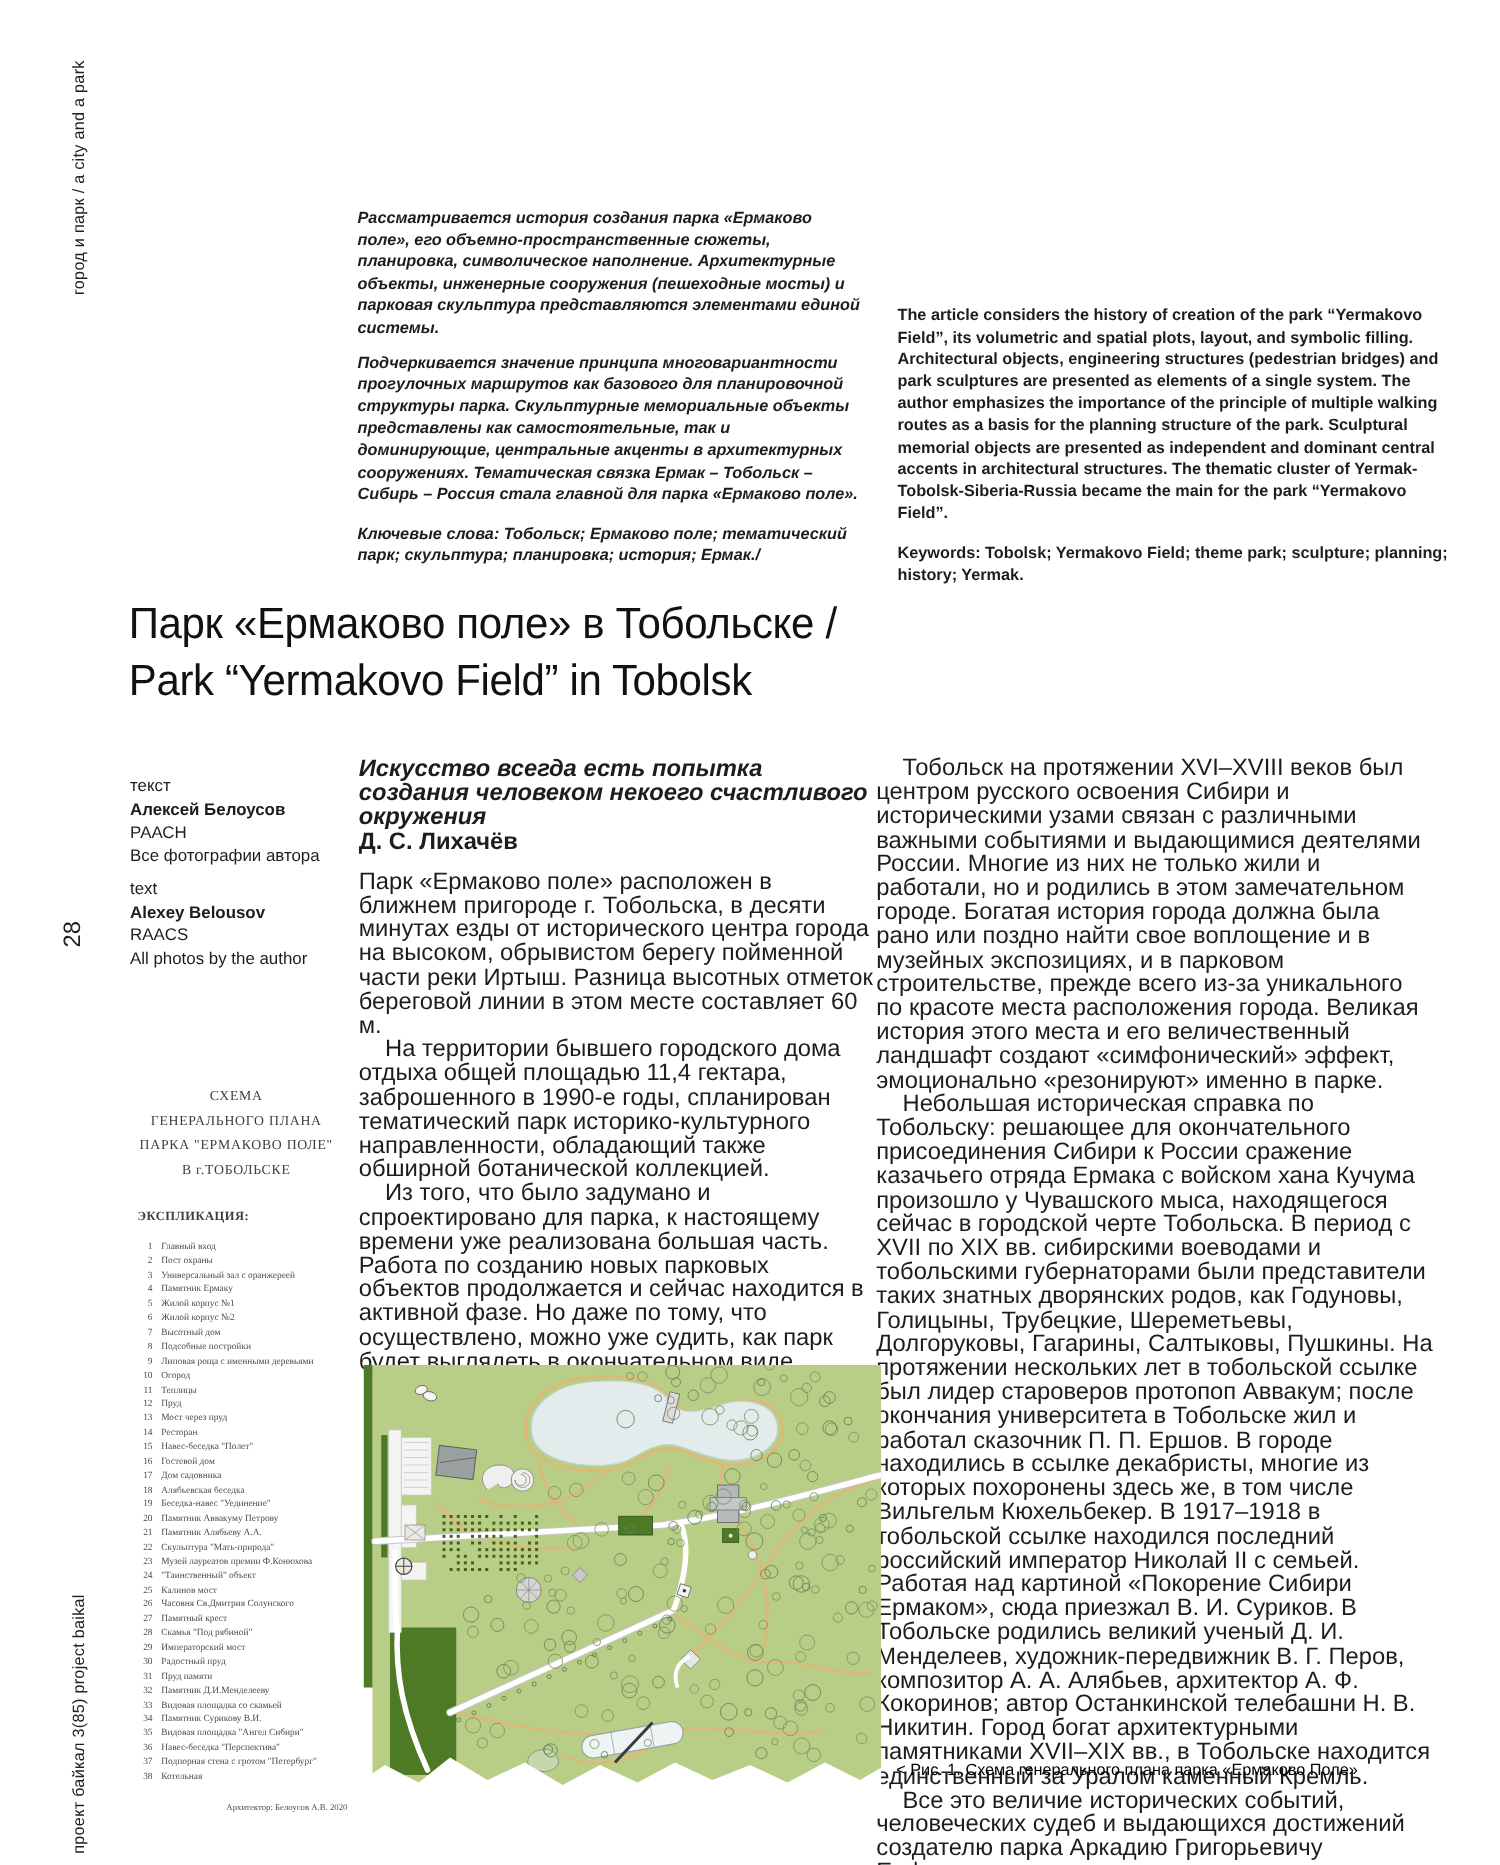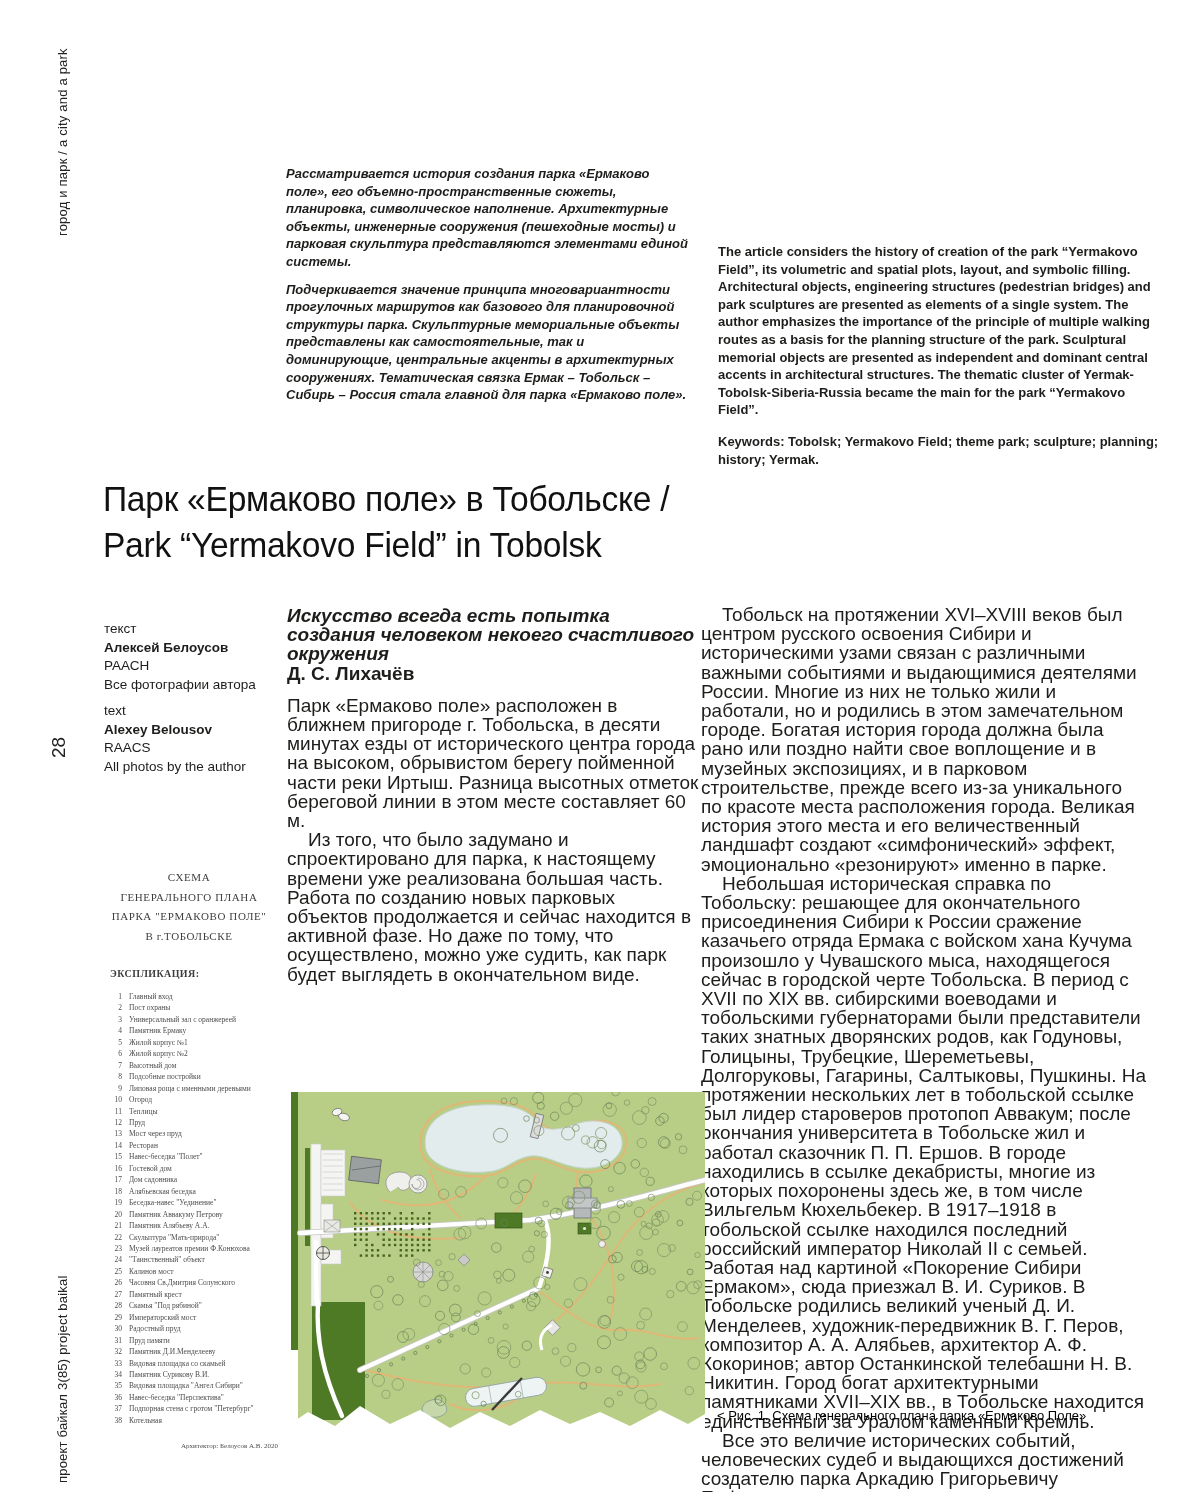--- a/index.html
+++ b/index.html
@@ -36,20 +36,21 @@
 
 <div id="page">
 
   <div class="vtext" style="left:55px;top:236px;">город и парк / a city and a park</div>
   <div class="pagenum" style="left:48px;top:758px;">28</div>
   <div class="vtext" style="left:55px;top:1483px;">проект байкал 3(85) project baikal</div>
 
   <div class="abstract" style="left:286px;top:165px;width:406px;font-style:italic;">
     <p>Рассматривается история создания парка «Ермаково поле», его объемно-пространственные сюжеты, планировка, символическое наполнение. Архитектурные объекты, инженерные сооружения (пешеходные мосты) и парковая скульптура представляются элементами единой системы.</p>
     <p>Подчеркивается значение принципа многовариантности прогулочных маршрутов как базового для планировочной структуры парка. Скульптурные мемориальные объекты представлены как самостоятельные, так и доминирующие, центральные акценты в архитектурных сооружениях. Тематическая связка Ермак – Тобольск – Сибирь – Россия стала главной для парка «Ермаково поле».</p>
+    <p class="kw">Ключевые слова: Тобольск; Ермаково поле; тематический парк; скульптура; планировка; история; Ермак./</p>
   </div>
 
   <div class="abstract" style="left:718px;top:207px;width:446px;margin-top:36px;">
     <p>The article considers the history of creation of the park “Yermakovo Field”, its volumetric and spatial plots, layout, and symbolic filling. Architectural objects, engineering structures (pedestrian bridges) and park sculptures are presented as elements of a single system. The author emphasizes the importance of the principle of multiple walking routes as a basis for the planning structure of the park. Sculptural memorial objects are presented as independent and dominant central accents in architectural structures. The thematic cluster of Yermak-Tobolsk-Siberia-Russia became the main for the park “Yermakovo Field”.</p>
     <p class="kw">Keywords: Tobolsk; Yermakovo Field; theme park; sculpture; planning; history; Yermak.</p>
   </div>
 
   <div class="title" style="left:103px;top:476px;">
     <div>Парк «Ермаково поле» в Тобольске /</div>
     <div>Park “Yermakovo Field” in Tobolsk</div>
@@ -64,20 +65,21 @@
     <div>text</div>
     <div class="b">Alexey Belousov</div>
     <div>RAACS</div>
     <div>All photos by the author</div>
   </div>
 
   <div class="bodycol" style="left:287px;top:606px;width:413px;">
     <p class="epigraph">Искусство всегда есть попытка создания человеком некоего счастливого окружения</p>
     <p class="attrib">Д. С. Лихачёв</p>
     <p>Парк «Ермаково поле» расположен в ближнем пригороде г. Тобольска, в десяти минутах езды от исторического центра города на высоком, обрывистом берегу пойменной части реки Иртыш. Разница высотных отметок береговой линии в этом месте составляет 60 м.</p>
+    <p class="ind">На территории бывшего городского дома отдыха общей площадью 11,4 гектара, заброшенного в 1990-е годы, спланирован тематический парк историко-культурного направленности, обладающий также обширной ботанической коллекцией.</p>
     <p class="ind">Из того, что было задумано и спроектировано для парка, к настоящему времени уже реализована большая часть. Работа по созданию новых парковых объектов продолжается и сейчас находится в активной фазе. Но даже по тому, что осуществлено, можно уже судить, как парк будет выглядеть в окончательном виде.</p>
   </div>
 
   <div class="bodycol" style="left:701px;top:605px;width:447px;">
     <p class="ind">Тобольск на протяжении XVI–XVIII веков был центром русского освоения Сибири и историческими узами связан с различными важными событиями и выдающимися деятелями России. Многие из них не только жили и работали, но и родились в этом замечательном городе. Богатая история города должна была рано или поздно найти свое воплощение и в музейных экспозициях, и в парковом строительстве, прежде всего из-за уникального по красоте места расположения города. Великая история этого места и его величественный ландшафт создают «симфонический» эффект, эмоционально «резонируют» именно в парке.</p>
     <p class="ind">Небольшая историческая справка по Тобольску: решающее для окончательного присоединения Сибири к России сражение казачьего отряда Ермака с войском хана Кучума произошло у Чувашского мыса, находящегося сейчас в городской черте Тобольска. В период с XVII по XIX вв. сибирскими воеводами и тобольскими губернаторами были представители таких знатных дворянских родов, как Годуновы, Голицыны, Трубецкие, Шереметьевы, Долгоруковы, Гагарины, Салтыковы, Пушкины. На протяжении нескольких лет в тобольской ссылке был лидер староверов протопоп Аввакум; после окончания университета в Тобольске жил и работал сказочник П. П. Ершов. В городе находились в ссылке декабристы, многие из которых похоронены здесь же, в том числе Вильгельм Кюхельбекер. В 1917–1918 в тобольской ссылке находился последний российский император Николай II с семьей. Работая над картиной «Покорение Сибири Ермаком», сюда приезжал В. И. Суриков. В Тобольске родились великий ученый Д. И. Менделеев, художник-передвижник В. Г. Перов, композитор А. А. Алябьев, архитектор А. Ф. Кокоринов; автор Останкинской телебашни Н. В. Никитин. Город богат архитектурными памятниками XVII–XIX вв., в Тобольске находится единственный за Уралом каменный Кремль.</p>
     <p class="ind">Все это величие исторических событий, человеческих судеб и выдающихся достижений создателю парка Аркадию Григорьевичу Елфимову хотелось отразить в архитектуре построек и мемориальных объектов на его территории.</p>
   </div>
 
   <div class="schema" style="left:100px;top:848px;width:178px;margin-top:20px;">

